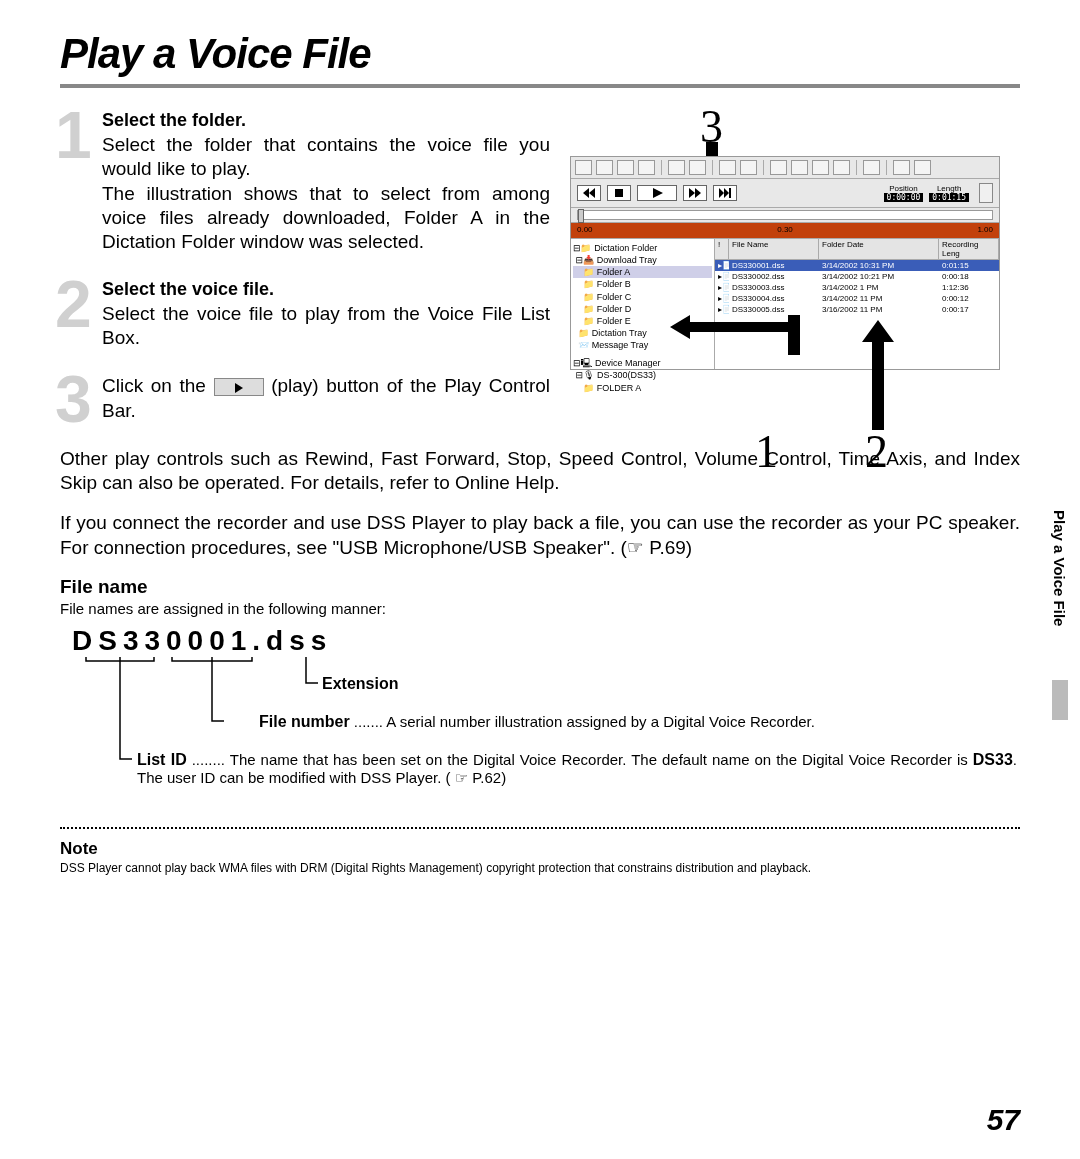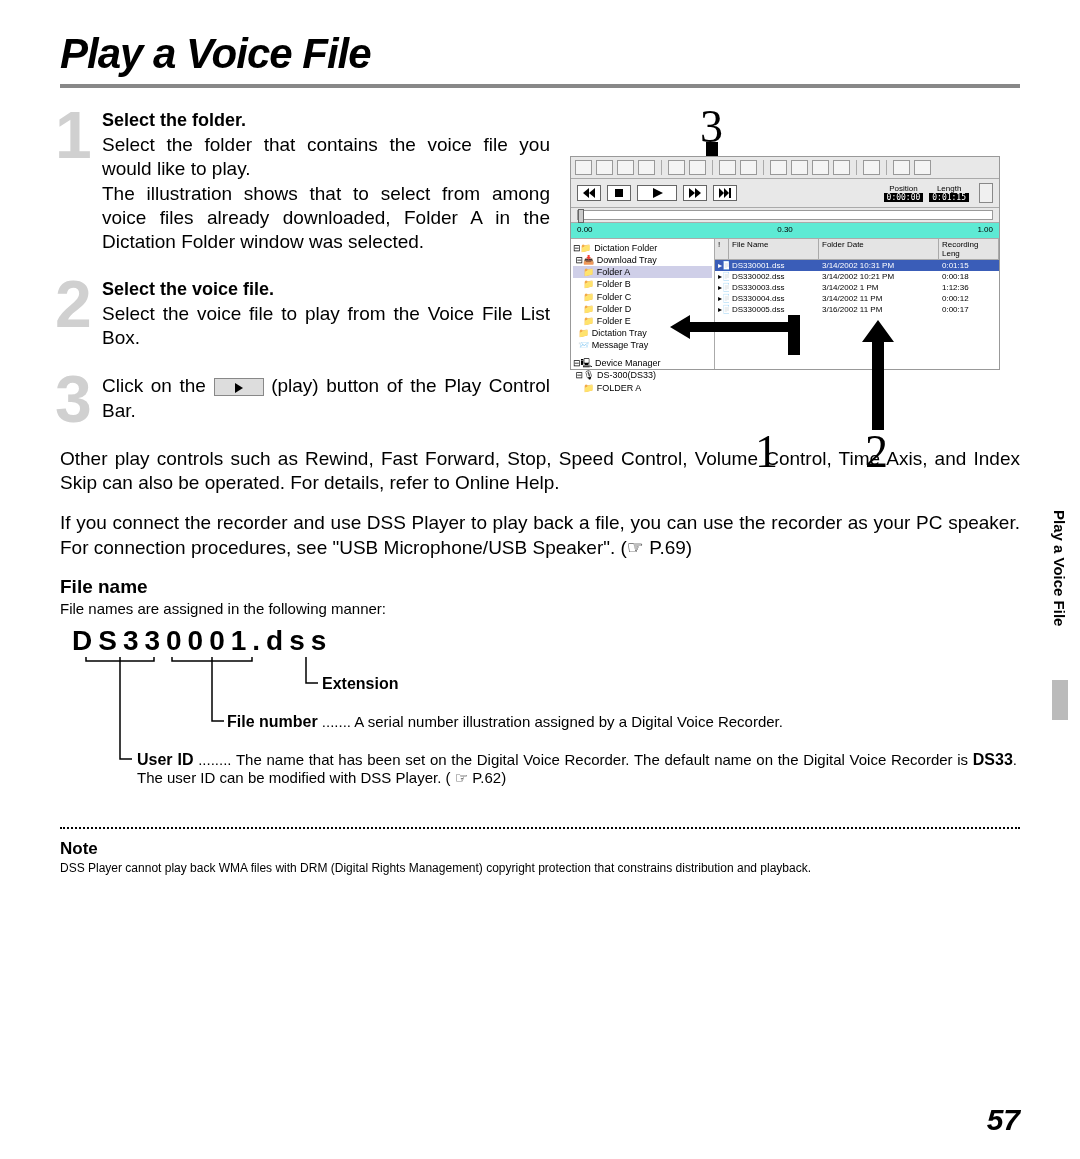--- a/index.html
+++ b/index.html
@@ -55,21 +55,21 @@
   .full-para { font-size: 19px; line-height: 1.28; text-align: justify; margin-bottom: 16px; }
   .section-head { font-weight: bold; font-size: 19px; margin-top: 6px; }
   .filename-big {
     font-size: 28px; font-weight: bold; letter-spacing: 6px;
     margin: 8px 0 0 12px;
   }
   .fn-lines { position: relative; height: 140px; margin-left: 12px; }
   .fn-lines svg { position: absolute; left: 0; top: 0; }
   .fn-ext { position: absolute; left: 250px; top: 18px; font-weight: bold; font-size: 16px; }
   .fn-number-row { position: absolute; left: 155px; top: 56px; font-size: 15px; width: 790px; }
-  .fn-number-row b { font-size: 16px; }
+  .fn-number-row b { font-size: 16px; margin-left: 32px; }
   .fn-user-row { position: absolute; left: 65px; top: 94px; font-size: 15px; width: 880px; text-align: justify; }
   .fn-user-row b { font-size: 16px; }
   .dots-sep {
     border: none;
     border-top: 2px dotted #000;
     margin: 30px 0 10px 0;
   }
   .note-head { font-weight: bold; font-size: 17px; margin-bottom: 2px; }
   .note-body { font-size: 12px; line-height: 1.25; text-align: justify; }
   .pagenum {
@@ -107,21 +107,21 @@
   .tb-sep { width: 1px; background: #aaa; margin: 0 2px; }
   .playbar {
     display: flex; align-items: center; gap: 6px;
     padding: 4px 6px; border-bottom: 1px solid #aaa;
     background: #e8e8e8;
   }
   .pbtn { width: 24px; height: 16px; border: 1px solid #666; background: #fff; display:flex; align-items:center; justify-content:center; }
   .pbtn svg { width: 12px; height: 10px; }
   .pos-box { font-size: 8px; text-align:center; }
   .pos-box .val { background:#000; color:#fff; padding:0 3px; font-family: monospace; font-size:8px; }
-  .ruler { padding: 2px 6px 4px 6px; border-bottom: 1px solid #aaa; background:#5eead4; font-size:8px; display:flex; justify-content:space-between; }
+  .ruler { padding: 2px 6px 4px 6px; border-bottom: 1px solid #aaa; background:#c2410c; font-size:8px; display:flex; justify-content:space-between; }
   .bottom-panes { display:flex; height: 130px; }
   .tree-pane { width: 165px; border-right:1px solid #aaa; background:#fff; padding:3px 2px; font-size:9px; line-height:1.35; }
   .tree-pane .row { white-space: nowrap; }
   .tree-pane .sel { background:#cfcfe8; }
   .list-pane { flex:1; background:#fff; }
   .list-head { display:flex; background:#e4e4e4; border-bottom:1px solid #aaa; font-size:8px; }
   .list-head div { border-right:1px solid #aaa; padding:1px 3px; }
   .list-row { display:flex; font-size:8px; }
   .list-row div { padding:1px 3px; white-space:nowrap; overflow:hidden; }
   .list-row.sel { background:#3a5db8; color:#fff; }
@@ -338,21 +338,21 @@
     <path d="M 48 0 L 48 102 L 60 102" stroke="#000" fill="none" stroke-width="1.5"></path>
 
     <path d="M 14 0 L 14 4 L 82 4 L 82 0" stroke="#000" fill="none" stroke-width="1.5"></path>
     <path d="M 100 0 L 100 4 L 180 4 L 180 0" stroke="#000" fill="none" stroke-width="1.5"></path>
   </svg>
   <div class="fn-ext">Extension</div>
   <div class="fn-number-row">
     <b>File number</b><span> ....... A serial number illustration assigned by a Digital Voice Recorder.</span>
   </div>
   <div class="fn-user-row">
-    <b>User ID</b><span> ........ The name that has been set on the Digital Voice Recorder. The default name on the Digital Voice Recorder is </span><b>DS33</b><span>. The user ID can be modified with DSS Player. ( ☞ P.62)</span>
+    <b>List ID</b><span> ........ The name that has been set on the Digital Voice Recorder. The default name on the Digital Voice Recorder is </span><b>DS33</b><span>. The user ID can be modified with DSS Player. ( ☞ P.62)</span>
   </div>
 </div>
 
 <hr class="dots-sep">
 <div class="note-head">Note</div>
 <div class="note-body">DSS Player cannot play back WMA files with DRM (Digital Rights Management) copyright protection that constrains distribution and playback.</div>
 
 <div class="pagenum">57</div>
 <div class="side-tab">Play a Voice File</div>
 <div class="side-block"></div>

